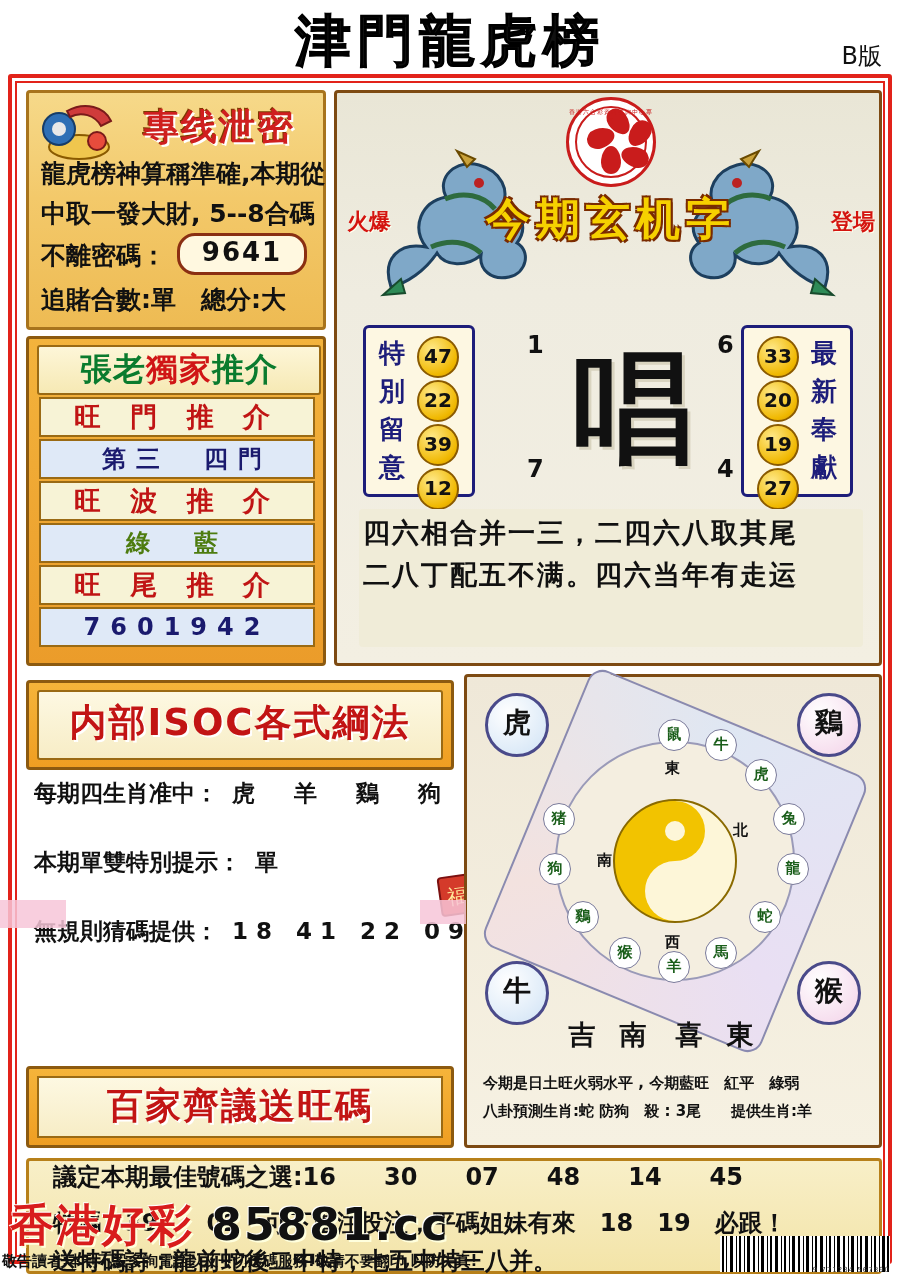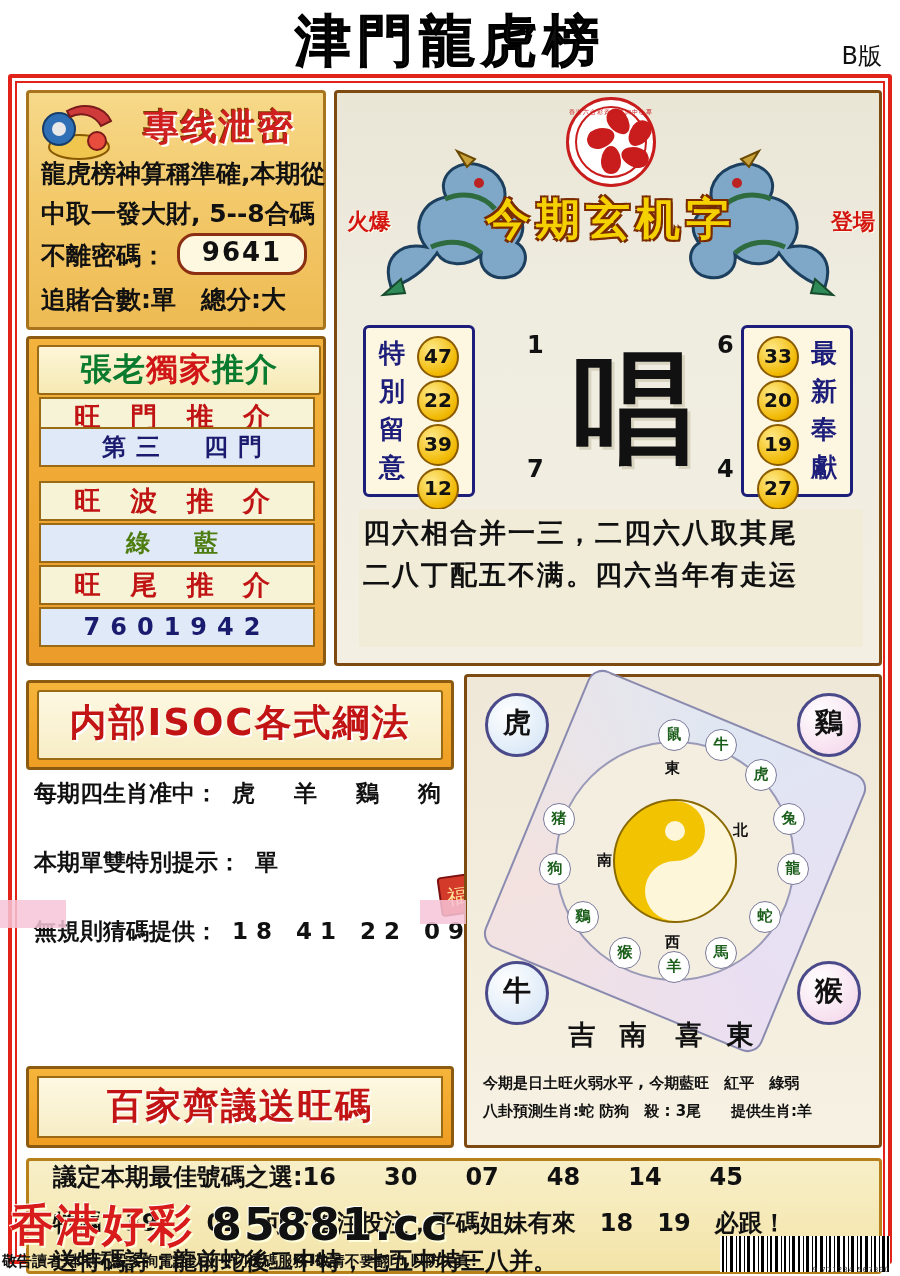--- a/index.html
+++ b/index.html
@@ -69,21 +69,21 @@
   .tj-title .c1{color:#0a7b2e;}
   .tj-title .c2{color:#d01616;}
   .tj-title .c3{color:#0a7b2e;}
   .tj-row{
     position:absolute;left:10px;width:276px;height:40px;border:2px solid #9a6a14;
     text-align:center;font-weight:bold;box-sizing:border-box;
   }
   .tj-head{background:#f7f3d6;color:#c01414;font-size:27px;letter-spacing:10px;line-height:36px;}
   .tj-val{background:#dfe9f7;color:#1a1a6e;font-size:24px;letter-spacing:10px;line-height:36px;}
   .tj-r1{top:58px;}
-  .tj-r2{top:88px;padding-left:20px;}
+  .tj-r2{top:100px;padding-left:20px;}
   .tj-r3{top:142px;}
   .tj-r4{top:184px;}
   .tj-r5{top:226px;}
   .tj-r6{top:268px;}
   .tj-val.green{color:#4d7c0f;}
 
   
   .dragon{
     left:322px;top:12px;width:548px;height:576px;
     background:linear-gradient(180deg,#e9e6d6 0%,#efece0 35%,#f3efe2 100%);

